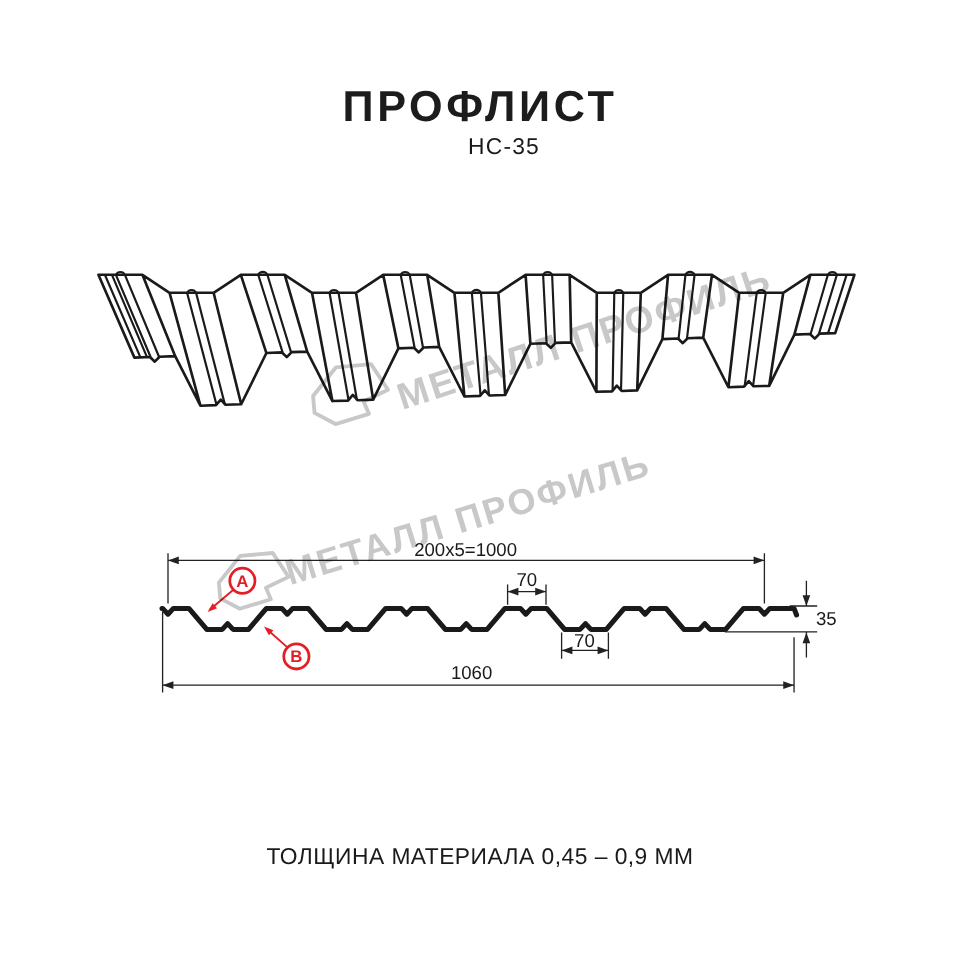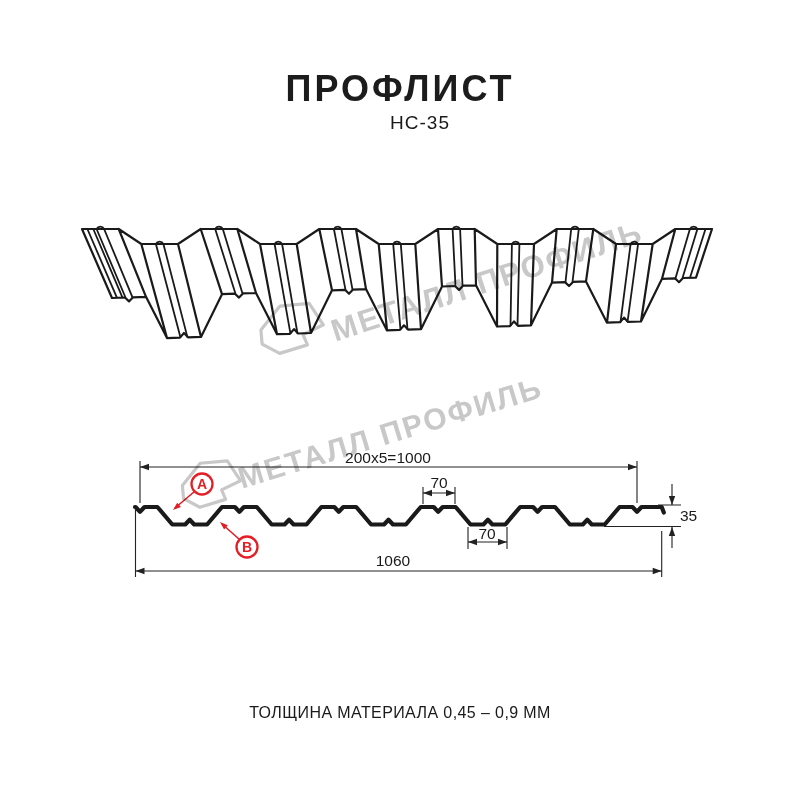--- a/index.html
+++ b/index.html
@@ -1,21 +1,21 @@
 <!DOCTYPE html>
 <html><head>
 <meta charset="utf-8">
 <style>
   html,body{margin:0;padding:0;background:#fff;}
   #page{position:relative;width:800px;height:800px;background:#fff;overflow:hidden;
         font-family:"Liberation Sans",sans-serif;color:#1a1a1a;}
   .txt{position:absolute;left:0;width:800px;text-align:center;white-space:nowrap;}
   .title{top:68px;font-size:36px;font-weight:bold;letter-spacing:3px;color:#1c1c1c;}
   .subtitle{top:112px;font-size:19px;font-weight:500;letter-spacing:1px;padding-left:20px;}
-  .footer{top:704px;font-size:16px;font-weight:500;letter-spacing:.4px;}
+  .footer{top:704px;font-size:19px;font-weight:500;letter-spacing:.4px;}
   #art{position:absolute;left:0;top:0;z-index:1;}
   .wmlayer{position:absolute;left:0;top:0;width:800px;height:800px;z-index:2;
            mix-blend-mode:multiply;pointer-events:none;}
   .wm{position:absolute;font-weight:bold;color:#c8c8c8;white-space:nowrap;line-height:1;}
   .wm1{left:333px;top:316px;font-size:31px;letter-spacing:2px;
        transform:rotate(-18deg);transform-origin:0 60%;}
   .wm2{left:240px;top:464px;font-size:30px;letter-spacing:2px;
        transform:rotate(-17deg);transform-origin:0 60%;}
   .wmlogos{position:absolute;left:0;top:0;}
   .dim{font:15.5px "Liberation Sans",sans-serif;fill:#1a1a1a;}

